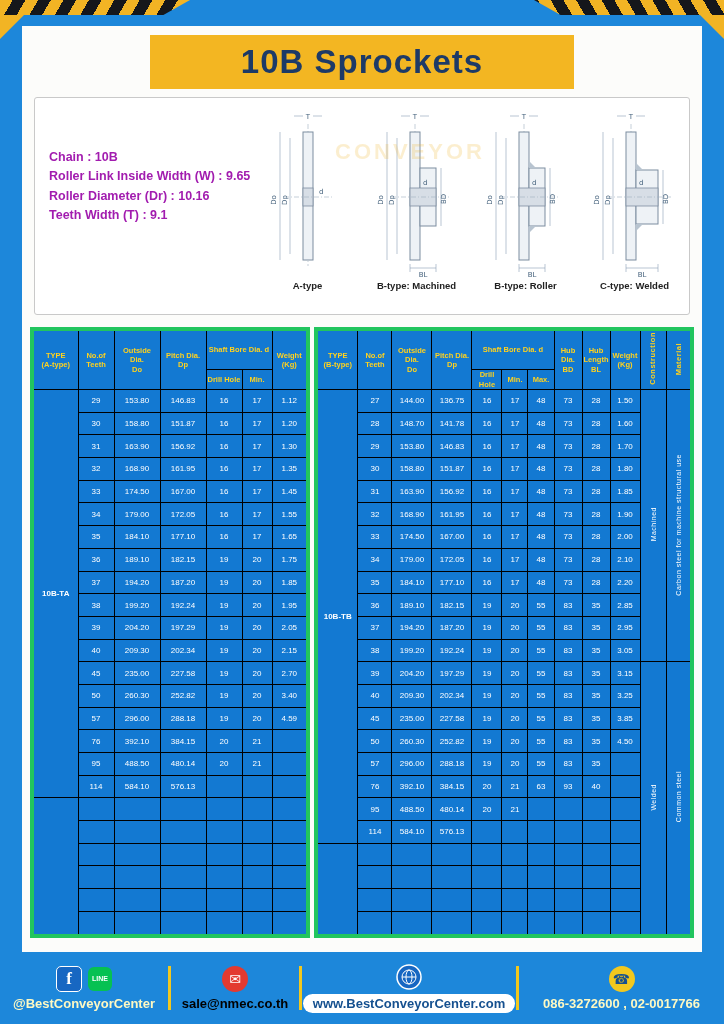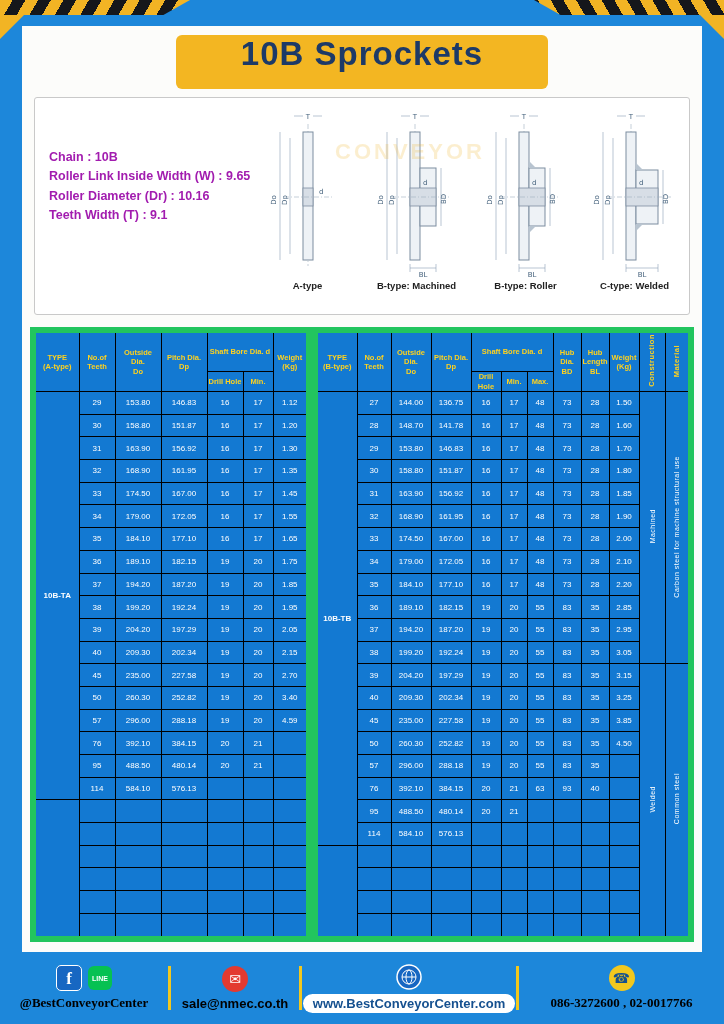--- a/index.html
+++ b/index.html
@@ -8,21 +8,21 @@
   
   .hazard{position:absolute;top:0;height:15px;width:190px;z-index:5;}
   .hazard-left{left:0;background:repeating-linear-gradient(120deg,#f2b424 0 11px,#15171b 11px 22px);clip-path:polygon(0 0,100% 0,86% 100%,0 100%);}
   .hazard-right{right:0;background:repeating-linear-gradient(60deg,#15171b 0 11px,#f2b424 11px 22px);clip-path:polygon(0 0,100% 0,100% 100%,14% 100%);}
   .corner-tri{position:absolute;top:15px;width:24px;height:24px;background:#f2b424;z-index:5;}
   .tri-left{left:0;clip-path:polygon(0 0,100% 0,0 100%);}
   .tri-right{right:0;clip-path:polygon(0 0,100% 0,100% 100%);}
 
   .sheet{position:absolute;left:22px;top:26px;width:680px;height:926px;background:#fcfcfa;}
 
-  .title-banner{width:372px;height:54px;margin:9px auto 8px;background:#f3b622;display:flex;align-items:flex-start;justify-content:center;border-radius:6px;}
+  .title-banner{width:424px;height:54px;margin:9px auto 8px;background:#f3b622;display:flex;align-items:center;justify-content:center;}
   .title-banner h1{margin:0;font-size:33px;font-weight:800;letter-spacing:1px;color:#1d3a67;}
 
   .spec-panel{position:relative;width:654px;height:216px;margin:0 auto;border:1px solid #c9c9c9;border-radius:3px;background:#fff;display:flex;overflow:hidden;}
   .specs{width:218px;padding:50px 0 0 14px;box-sizing:border-box;}
   .spec-line{font-size:12.5px;font-weight:bold;color:#a21caf;line-height:1.55;white-space:nowrap;}
   .colon{white-space:pre;}
 
   .watermark{position:absolute;left:300px;top:42px;color:#f0b429;opacity:.22;font-weight:800;line-height:1.05;letter-spacing:3px;pointer-events:none;}
   .wm-1{font-size:40px;}
   .wm-2{font-size:22px;}
@@ -33,21 +33,21 @@
   .diagram svg{width:104px;height:168px;display:block;}
   .dcap{font-size:9.5px;font-weight:600;color:#222;margin-top:2px;}
   .part{fill:#eef2f6;stroke:#7d8da0;stroke-width:1;}
   .bore{fill:#d7dee6;stroke:#7d8da0;stroke-width:.8;}
   .cl{stroke:#9fb0c0;stroke-width:.6;stroke-dasharray:5 2 1 2;}
   .dim{stroke:#8aa0b5;stroke-width:.6;}
   .weld{fill:#b8c4d0;}
   .dlab{font-size:7px;fill:#44617c;font-family:"DejaVu Sans",sans-serif;}
 
   .tables{display:flex;justify-content:space-between;padding:12px 8px 0 8px;}
-  .spec-table{border-collapse:collapse;table-layout:fixed;background:#1379d2;border:6px solid #22c55e;}
+  .spec-table{border-collapse:collapse;table-layout:fixed;background:#1379d2;border:4px solid #22c55e;}
   .spec-table th,.spec-table td{border:1px solid #000;text-align:center;vertical-align:middle;padding:0;}
   .spec-table th{color:#ffd21e;font-weight:bold;font-size:7.5px;line-height:1.25;}
   .spec-table thead tr:first-child th{height:38px;}
   .spec-table thead tr:last-child th{height:19px;}
   .spec-table td{color:#fff;font-size:8px;height:21.7px;}
   .table-a{width:276px;}
   .table-b{width:376px;}
   .type-cell{color:#fff;font-weight:bold;font-size:8.5px;margin-left:48px;}
   .vcell{padding:0;}
   .vtext{writing-mode:vertical-rl;transform:rotate(180deg);display:inline-block;font-size:7px;line-height:1;color:#fff;white-space:nowrap;letter-spacing:.5px;}
@@ -55,21 +55,21 @@
 
   .footer{position:absolute;left:0;right:0;bottom:0;height:72px;display:flex;align-items:center;color:#fff;}
   .f-sec{display:flex;flex-direction:column;align-items:center;justify-content:center;gap:4px;}
   .f-1{flex:0 0 168px;}
   .f-2{flex:0 0 128px;}
   .f-3{flex:0 0 214px;}
   .f-4{flex:1;}
   .f-sep{width:3px;height:44px;background:#f2c81e;}
   .f-icons{display:flex;gap:6px;align-items:center;height:26px;}
   .f-label{font-size:13px;font-weight:bold;white-space:nowrap;}
-  .f-white{color:#000000;font-family:Liberation Serif, serif;}
+  .f-white{color:#fef9c3;}
   .f-yellow{color:#000000;}
   .site-pill{background:#fff;color:#15508f;border-radius:10px;padding:2px 10px;font-size:13px;font-weight:bold;}
   .icon-fb{width:24px;height:24px;border-radius:5px;background:#1767c2;border:1.5px solid #fff;color:#fff;display:inline-flex;align-items:center;justify-content:center;font-family:"Liberation Serif",serif;font-weight:bold;font-size:17px;line-height:1;}
   .icon-line{width:24px;height:24px;border-radius:6px;background:#06c152;color:#fff;display:inline-flex;align-items:center;justify-content:center;font-size:7px;font-weight:bold;}
   .icon-mail{width:26px;height:26px;border-radius:50%;background:#e33a30;color:#fff;display:inline-flex;align-items:center;justify-content:center;font-size:14px;font-family:"DejaVu Sans",sans-serif;}
   .icon-phone{width:26px;height:26px;border-radius:50%;background:#f2c81e;color:#15508f;display:inline-flex;align-items:center;justify-content:center;font-size:14px;font-family:"DejaVu Sans",sans-serif;}
   .icon-globe{width:26px;height:26px;display:inline-block;}
 </style>
 </head>
 <body>

